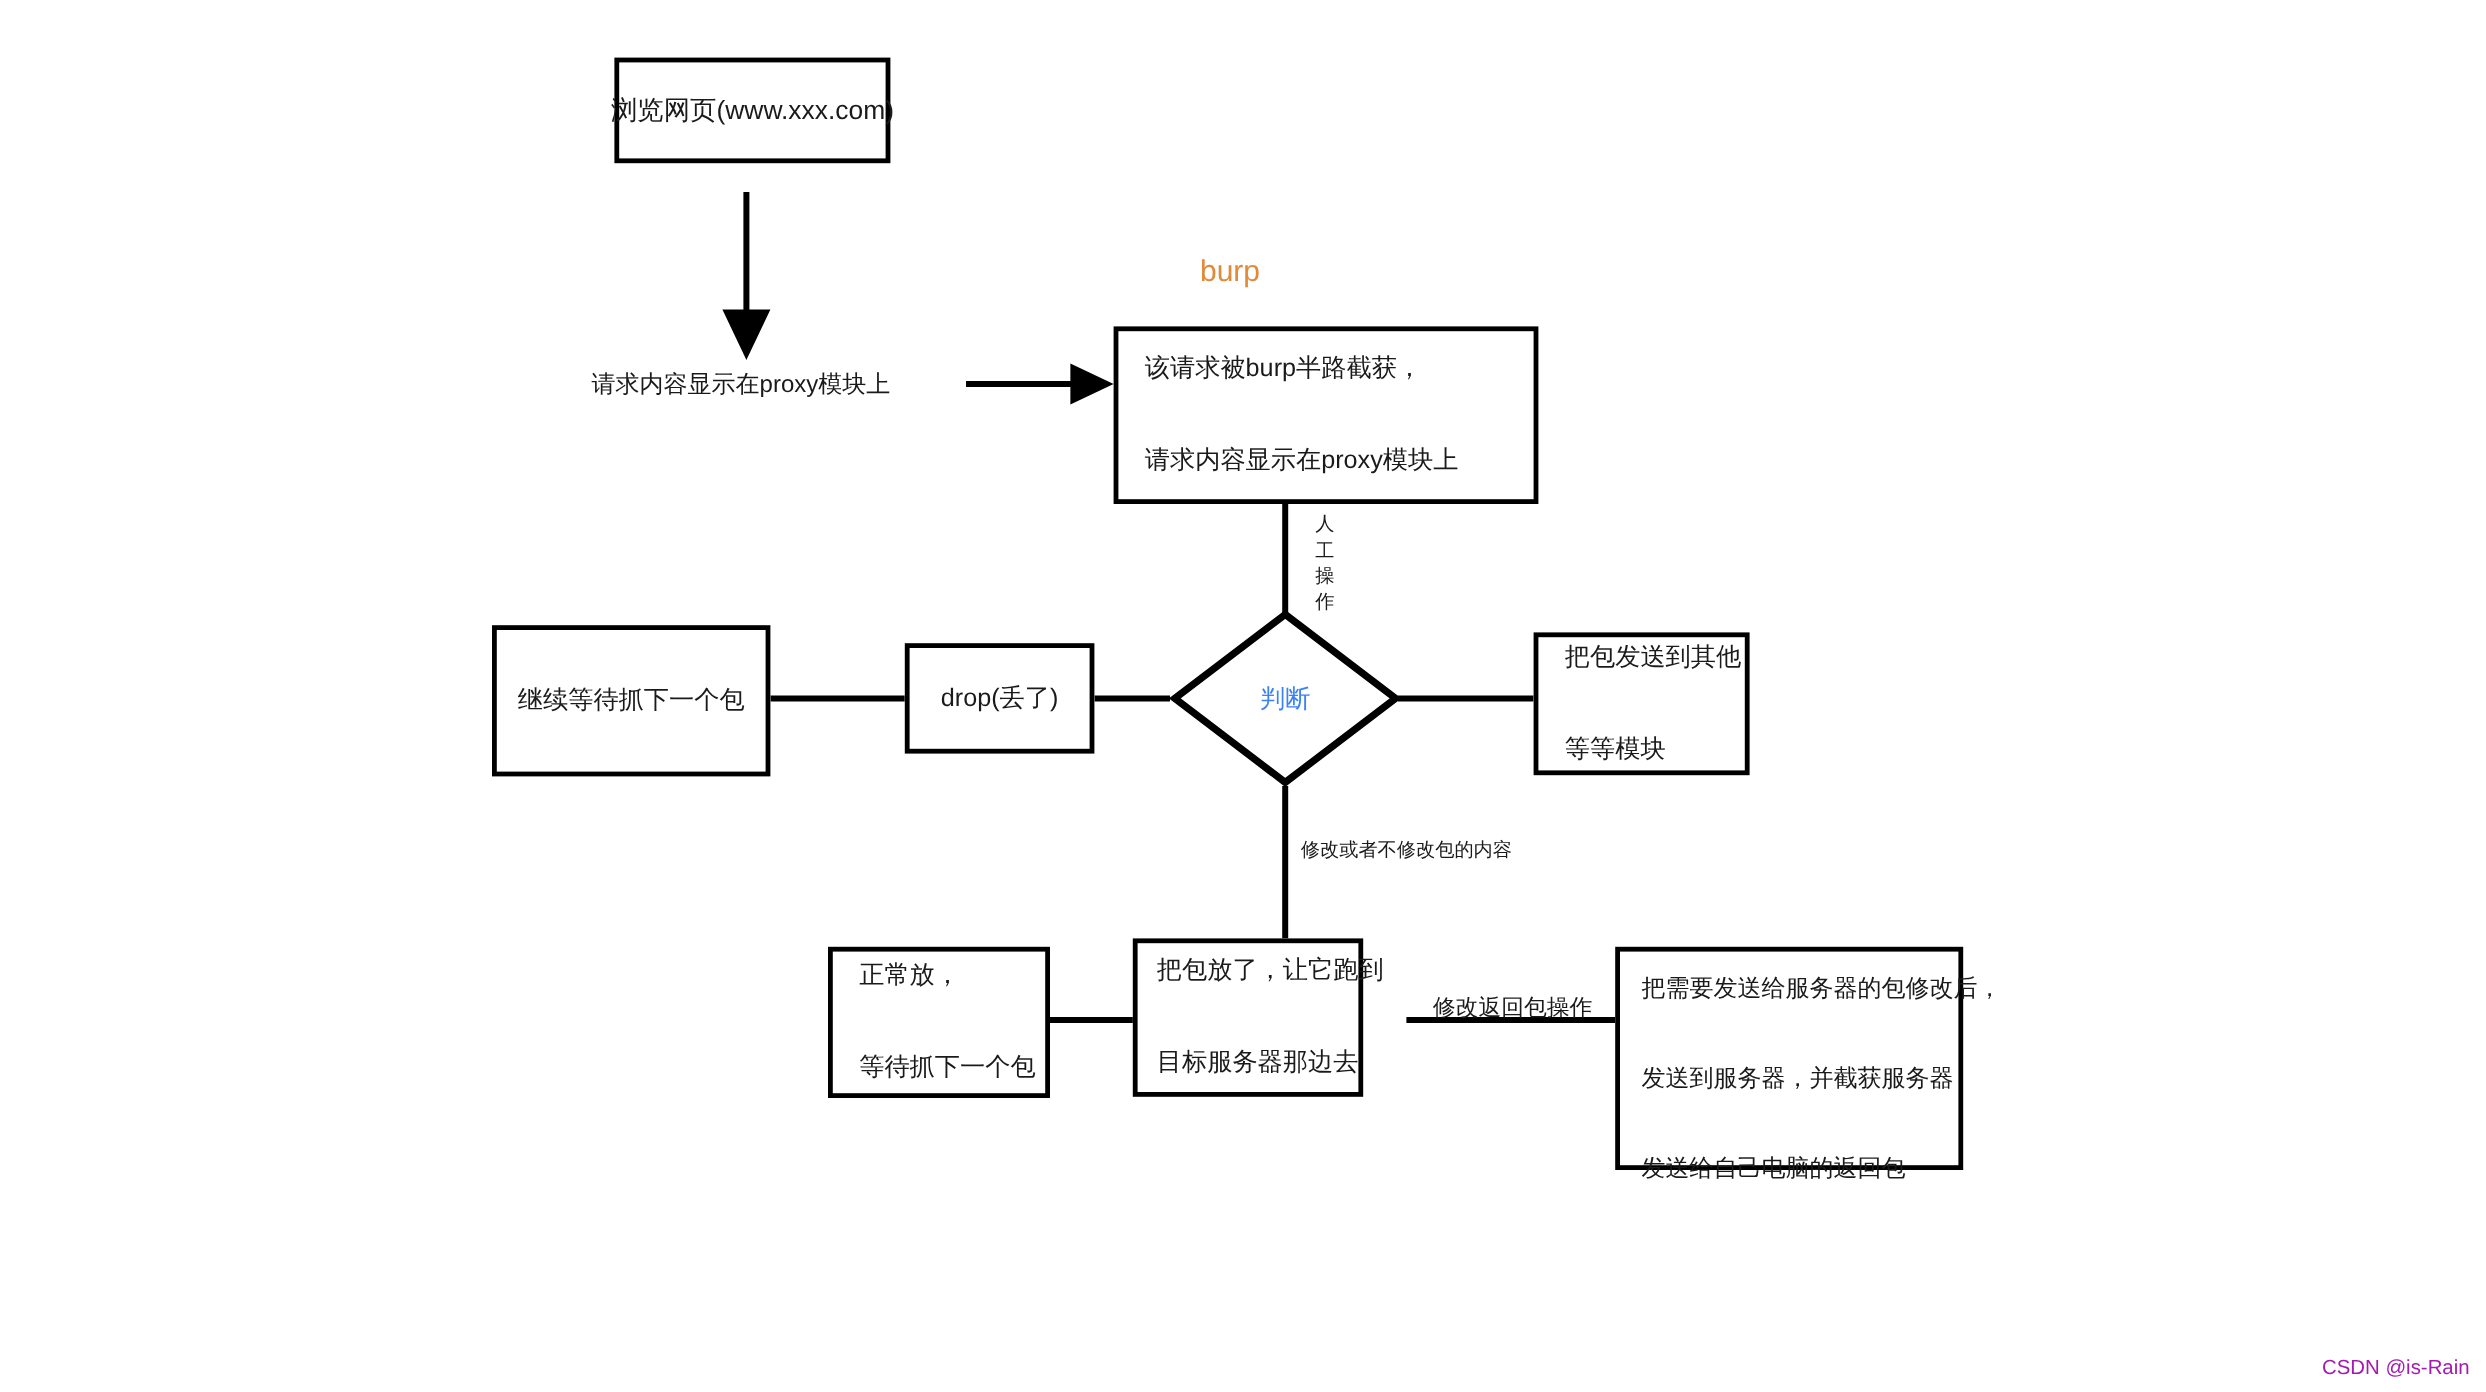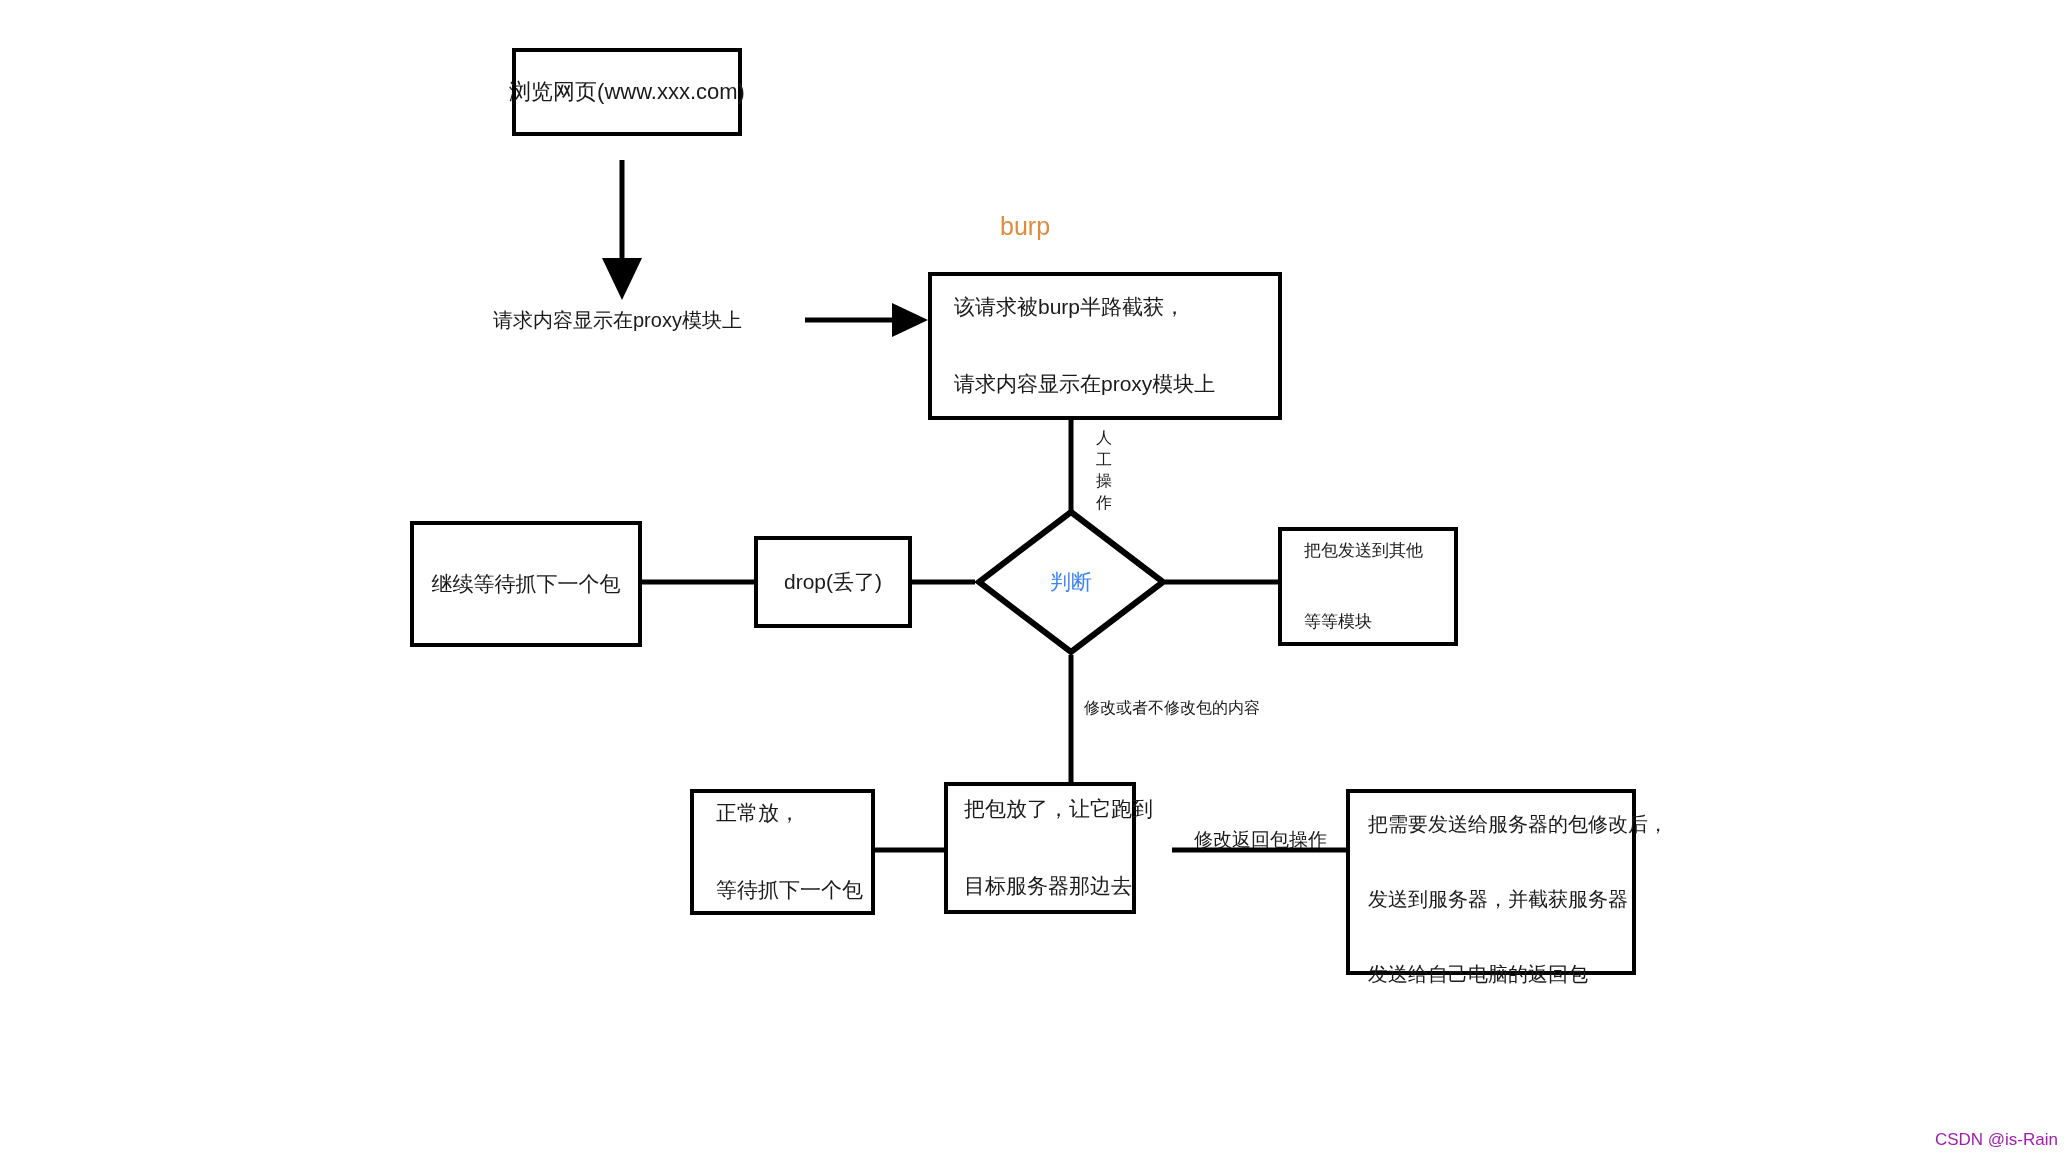--- a/index.html
+++ b/index.html
@@ -158,21 +158,21 @@
   </div>
 
   <div class="node center-text" style="left:410px; top:521px; width:232px; height:126px; font-size:21px;">
     <span class="line">继续等待抓下一个包</span>
   </div>
 
   <div class="node center-text" style="left:754px; top:536px; width:158px; height:92px; font-size:21px;">
     <span class="line">drop(丢了)</span>
   </div>
 
-  <div class="node left-text" style="left:1278px; top:527px; width:180px; height:119px; font-size:17px;">
+  <div class="node left-text" style="left:1278px; top:527px; width:180px; height:119px; font-size:21px;">
     <span class="line">把包发送到其他</span>
     <span class="line">等等模块</span>
   </div>
 
   <div class="free-label" style="left:1084px; top:698px; font-size:16px;">修改或者不修改包的内容</div>
 
   <div class="node left-text" style="left:690px; top:789px; width:185px; height:126px; font-size:21px;">
     <span class="line">正常放，</span>
     <span class="line">等待抓下一个包</span>
   </div>

